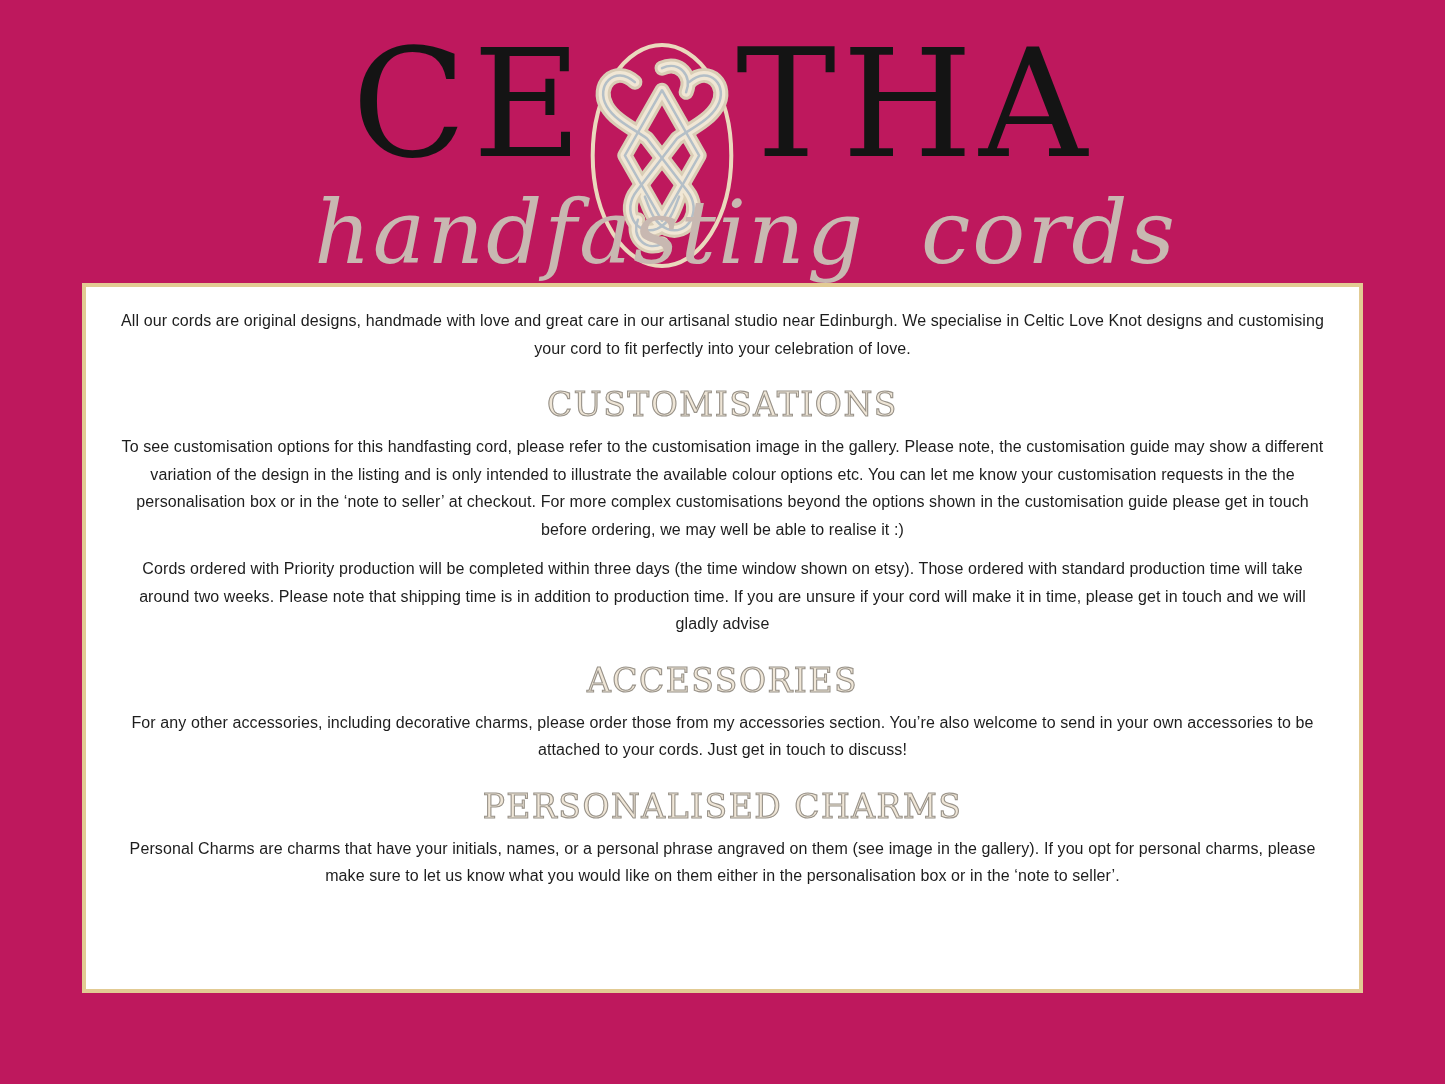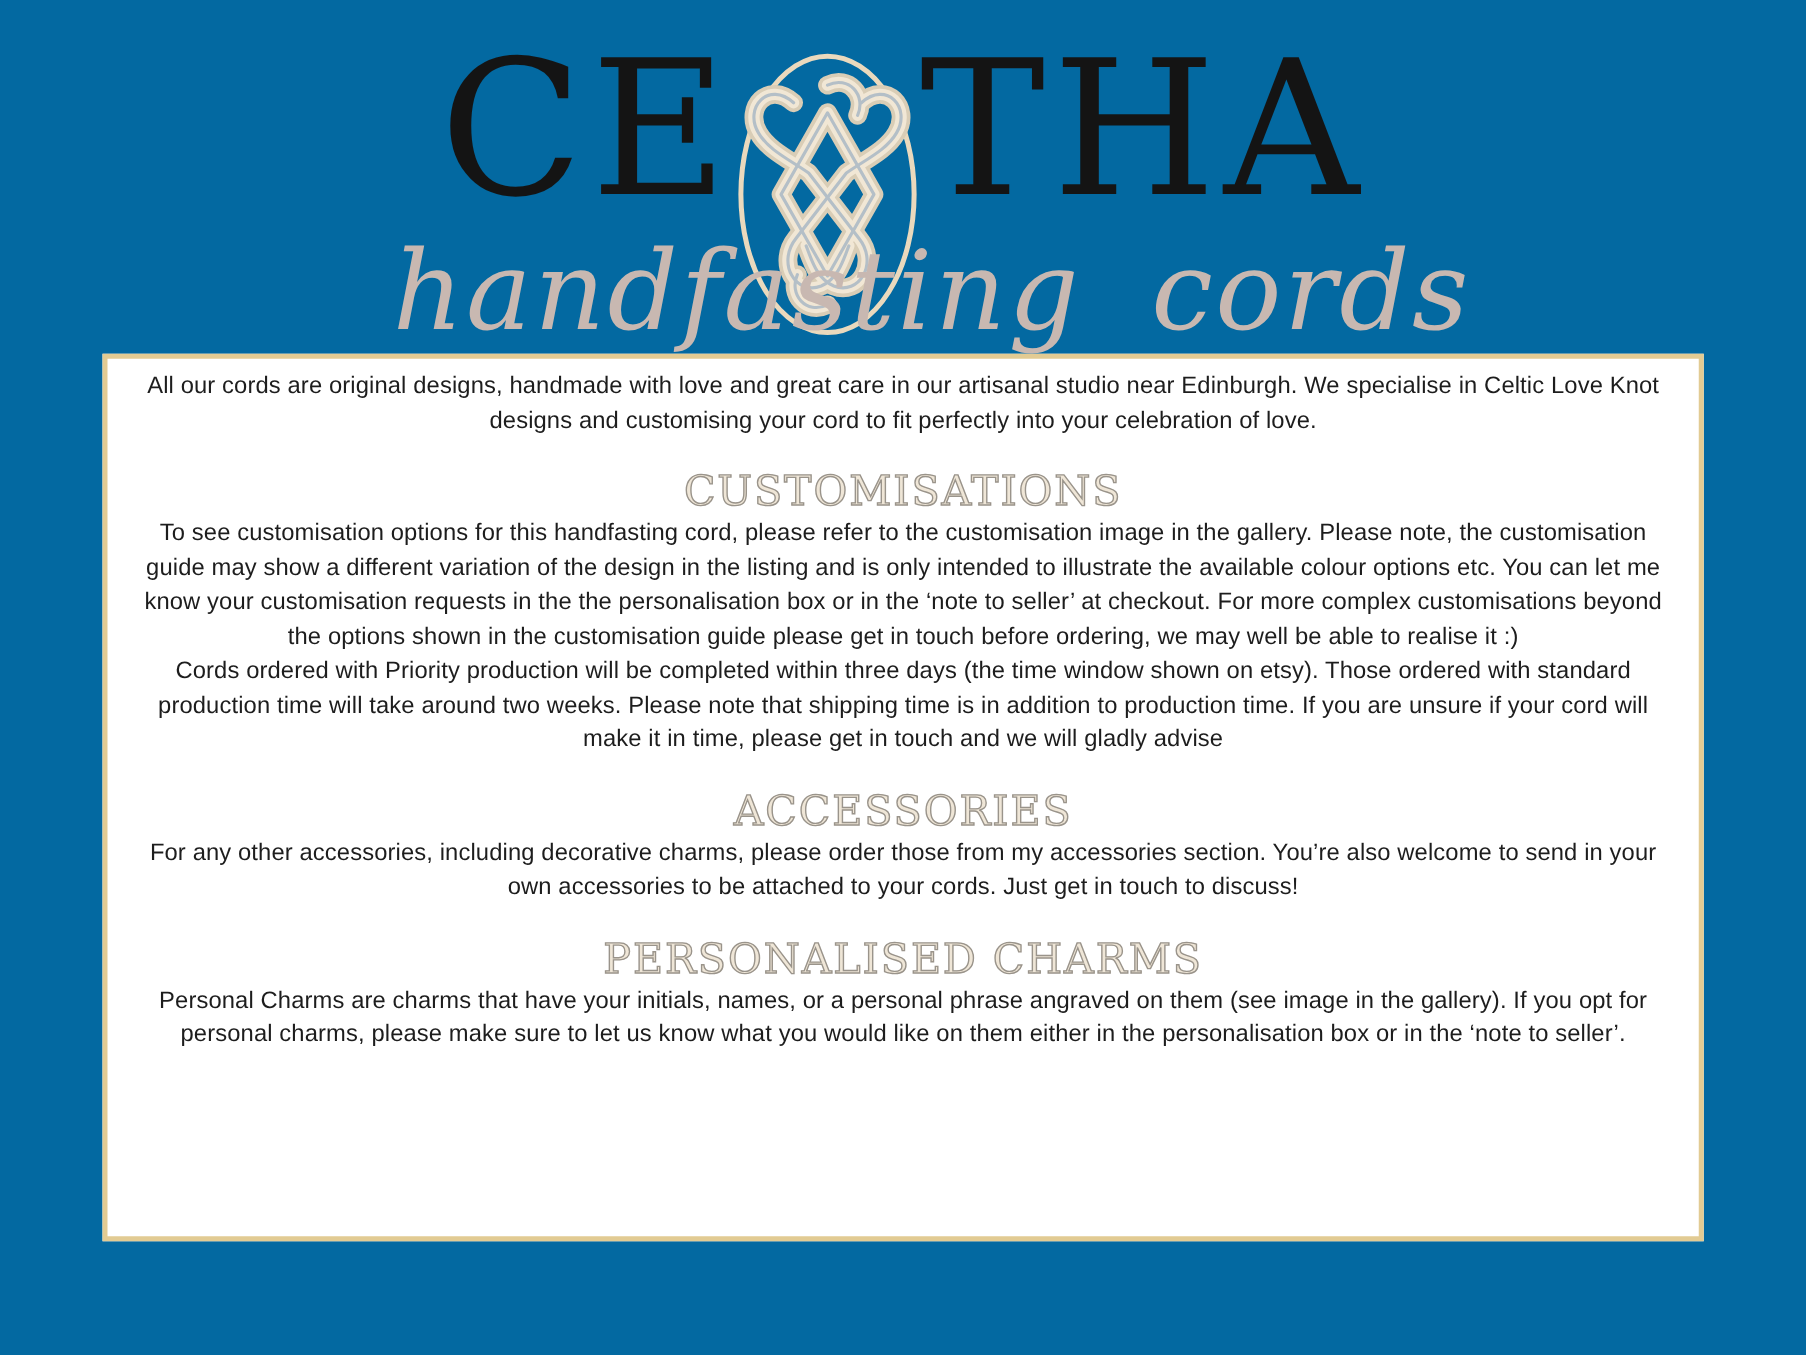--- a/index.html
+++ b/index.html
@@ -1,20 +1,20 @@
 <!DOCTYPE html>
 <html><head>
 <meta charset="utf-8">
 <style>
   html, body { margin: 0; padding: 0; background: #ffffff; }
   .page {
     position: relative;
     width: 1445px;
     height: 1084px;
-    background: #0369a1;
+    background: #be185d;
     overflow: hidden;
     font-family: "Liberation Sans", sans-serif;
   }
   
   .logo-block { position: absolute; top: 0; left: 0; width: 1445px; text-align: center; }
   .logo-row {
     display: flex;
     justify-content: center;
     align-items: flex-start;
     margin-top: 24px;
@@ -56,22 +56,22 @@
     top: 283px;
     width: 1281px;
     height: 710px;
     box-sizing: border-box;
     border: 4px solid #e2cb93;
     background: #ffffff;
     padding: 8px 22px 0 22px;
     text-align: center;
   }
   .body-text {
-    margin: 0;
-    font-size: 19px;
+    margin: 12px;
+    font-size: 16px;
     line-height: 27.5px;
     color: #1d1d1d;
     letter-spacing: 0.1px;
   }
   .sec-heading {
     margin: 27px 0 4px 0;
     font-family: "DejaVu Serif", serif;
     font-weight: 400;
     font-size: 33px;
     line-height: 32px;

